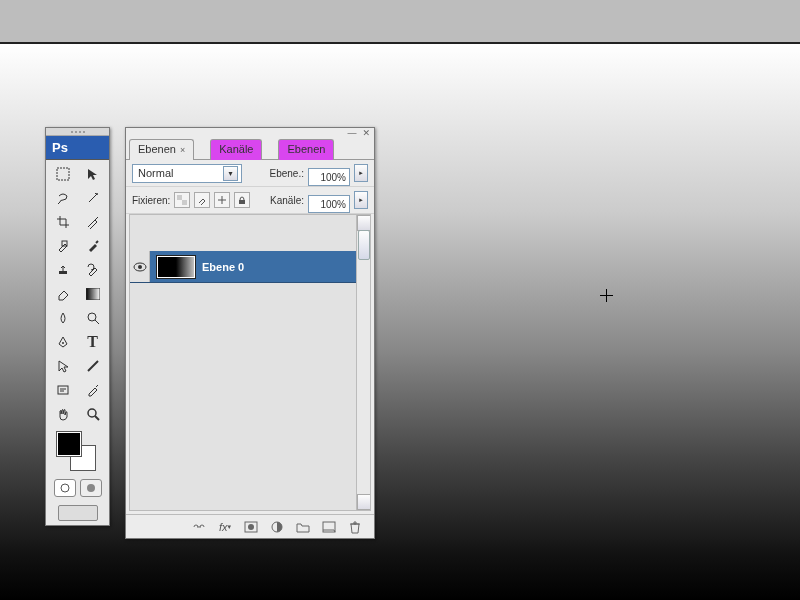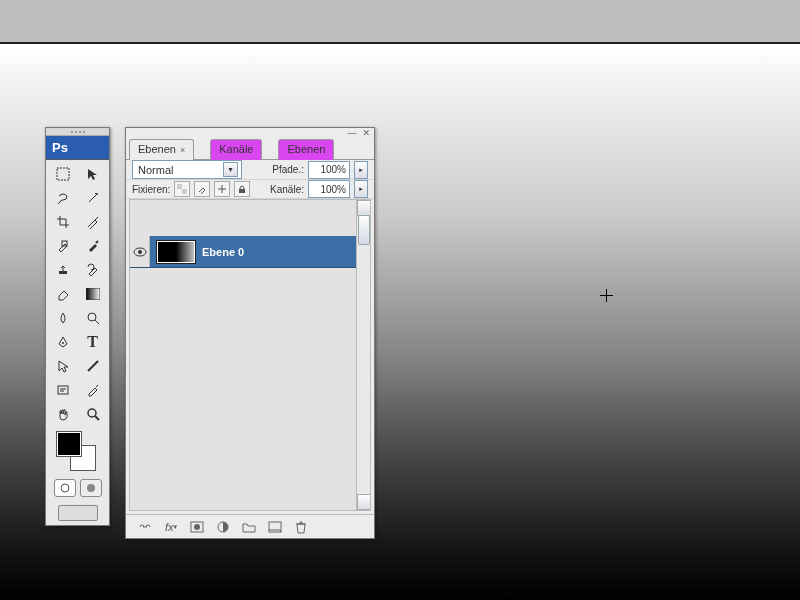--- a/index.html
+++ b/index.html
@@ -89,21 +89,21 @@
 .select {
   flex:0 0 110px; height:19px; background:#fff; border:1px solid #7e9db9;
   display:flex; align-items:center; justify-content:space-between; padding:0 3px 0 5px; font-size:11px;
 }
 .select .arrow-btn {
   width:15px; height:15px; background:linear-gradient(#fdfdfd,#dcdce5);
   border:1px solid #7e9db9; display:flex; align-items:center; justify-content:center; font-size:8px;
 }
 .num-field {
   width:42px; height:18px; background:#fff; border:1px solid #7e9db9;
-  display:flex; align-items:center; justify-content:flex-end; padding-right:3px; font-size:10px;
+  display:flex; align-items:center; justify-content:flex-end; padding-right:3px; font-size:10px;margin-top:8px;
 }
 .slider-btn {
   width:14px; height:18px; background:linear-gradient(#fdfdfd,#dcdce5);
   border:1px solid #7e9db9; display:flex; align-items:center; justify-content:center; font-size:7px;
 }
 .spacer { flex:1; }
 
 .lock-icons { display:flex; gap:4px; }
 .lock-icons .li {
   width:16px; height:16px; border:1px solid #aaa; background:#f4f4f4;
@@ -141,21 +141,21 @@
 }
 .layer-thumb {
   width:40px; height:24px; margin:0 6px; border:1px solid #222;
   background:linear-gradient(to right,#000 0%,#000 50%,#555 70%,#ccc 100%);
   box-shadow: inset 0 0 0 1px #fff;
 }
 .layer-name { flex:1; }
 
 .panel-footer {
   height:24px; border-top:1px solid #bbb; display:flex; align-items:center;
-  gap:8px; padding:0 10px;
+  justify-content:flex-end; gap:8px; padding:0 10px;
 }
 .footer-icon {
   width:18px; height:18px; display:flex; align-items:center; justify-content:center;
   font-size:12px; color:#555; cursor:pointer;
 }
 
 svg { pointer-events:none; }
 </style>
 </head>
 <body>
@@ -331,21 +331,21 @@
       <div class="tab"><span>Kanäle</span></div>
       <div class="tab"><span>Ebenen</span></div>
     </div>
 
     <div class="row">
       <div class="select">
         <span>Normal</span>
         <span class="arrow-btn">▾</span>
       </div>
       <span class="spacer"></span>
-      <span>Pfade.:</span>
+      <span>Ebene.:</span>
       <div class="num-field">100%</div>
       <div class="slider-btn">▸</div>
     </div>
 
     <div class="row">
       <span>Fixieren:</span>
       <div class="lock-icons">
         <div class="li">
             <svg width="10" height="10">
               <rect x="0" y="0" width="5" height="5" fill="#ccc"></rect>

